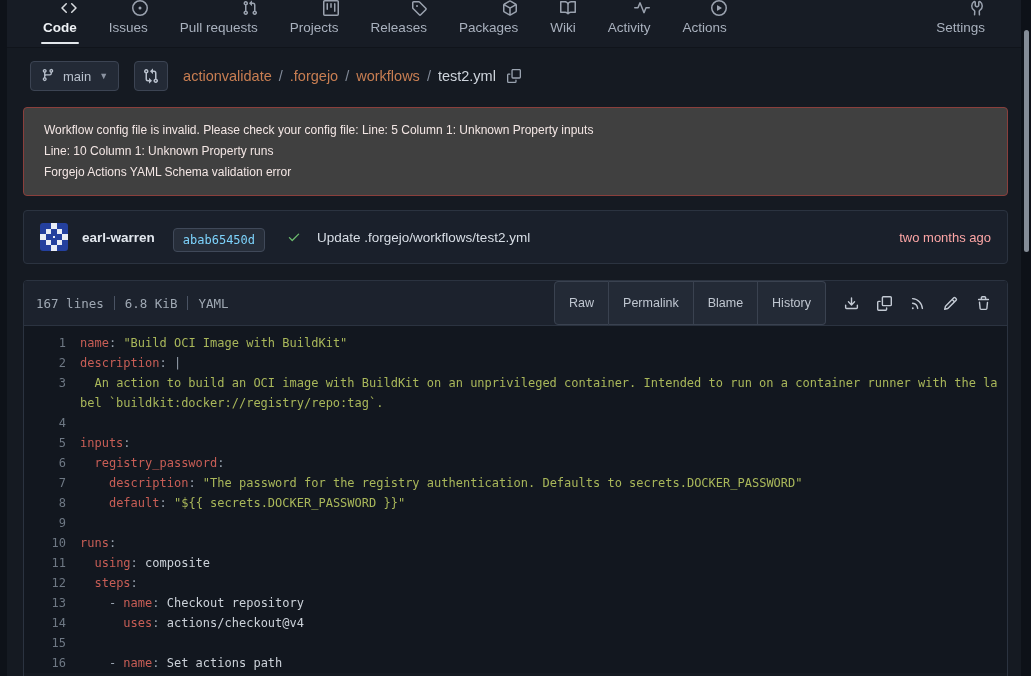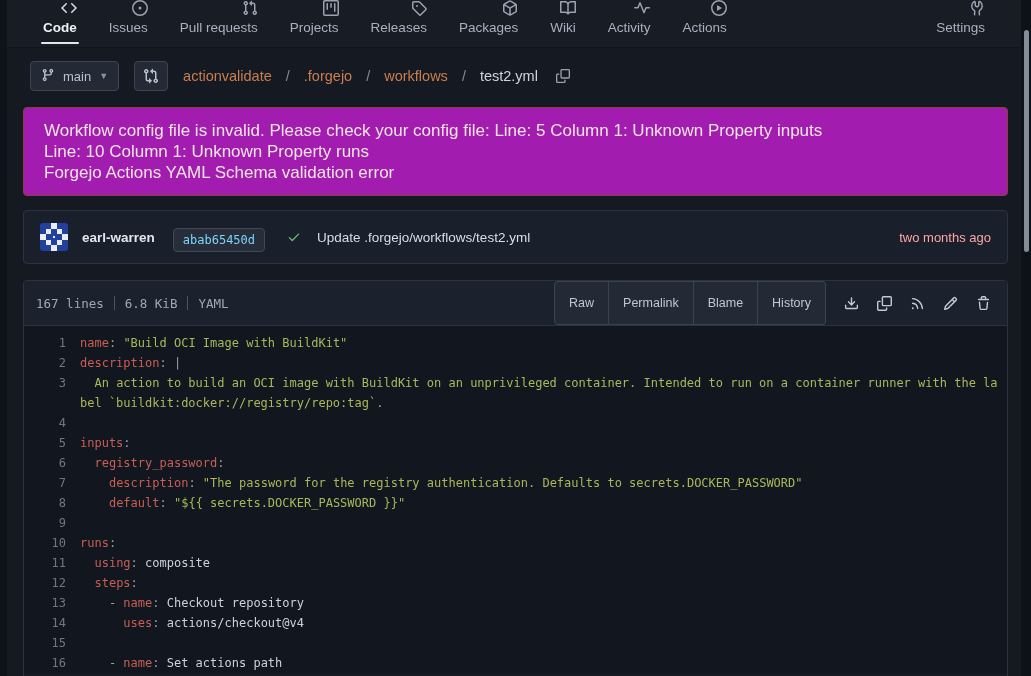--- a/index.html
+++ b/index.html
@@ -30,30 +30,30 @@
   }
   .nav-item.align-right { margin-left:auto; }
 
   
   .crumb-row { display:flex; align-items:center; padding:13px 23px 12px 30px; gap:15px; }
   .btn {
     display:inline-flex; align-items:center; gap:8px;
     background:#232a36; border:1px solid #3c4453; border-radius:4px;
     color:#b9c1cd; font-size:13px; padding:6px 10px; cursor:pointer; height:30px;
   }
-  .crumb-path { display:flex; align-items:center; gap:14px; font-size:14.5px; }
+  .crumb-path { display:flex; align-items:center; gap:7px; font-size:14.5px; }
   .crumb-link { color:#c87e52; cursor:pointer; }
   .crumb-sep { color:#828b99; }
   .crumb-last { color:#ced4dc; }
   .copy-path { color:#9aa3b0; cursor:pointer; display:inline-flex; margin-left:4px; }
 
   
   .error-box {
-    margin:4px 23px 14px 23px; background:#a21caf; border:1px solid #8a3f3c;
-    border-radius:4px; padding:12px 20px; color:#f3e6e4; font-size:17px; line-height:21px;
+    margin:4px 23px 14px 23px; background:#404040; border:1px solid #8a3f3c;
+    border-radius:4px; padding:12px 20px; color:#f3e6e4; font-size:12px; line-height:21px;
   }
 
   
   .commit-box {
     margin:0 23px 16px 23px; background:#1a202b; border:1px solid #2b3340;
     border-radius:4px; padding:11px 16px; display:flex; align-items:center; gap:14px;
   }
   .avatar { width:28px; height:28px; border-radius:3px; overflow:hidden; flex:0 0 auto; cursor:pointer; }
   .commit-author { font-weight:bold; color:#e2e7ee; font-size:13.5px; cursor:pointer; }
   .sha-box {

